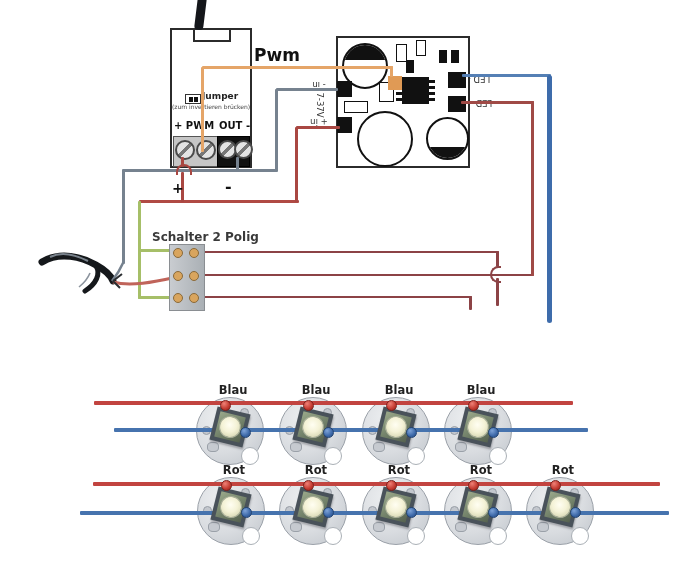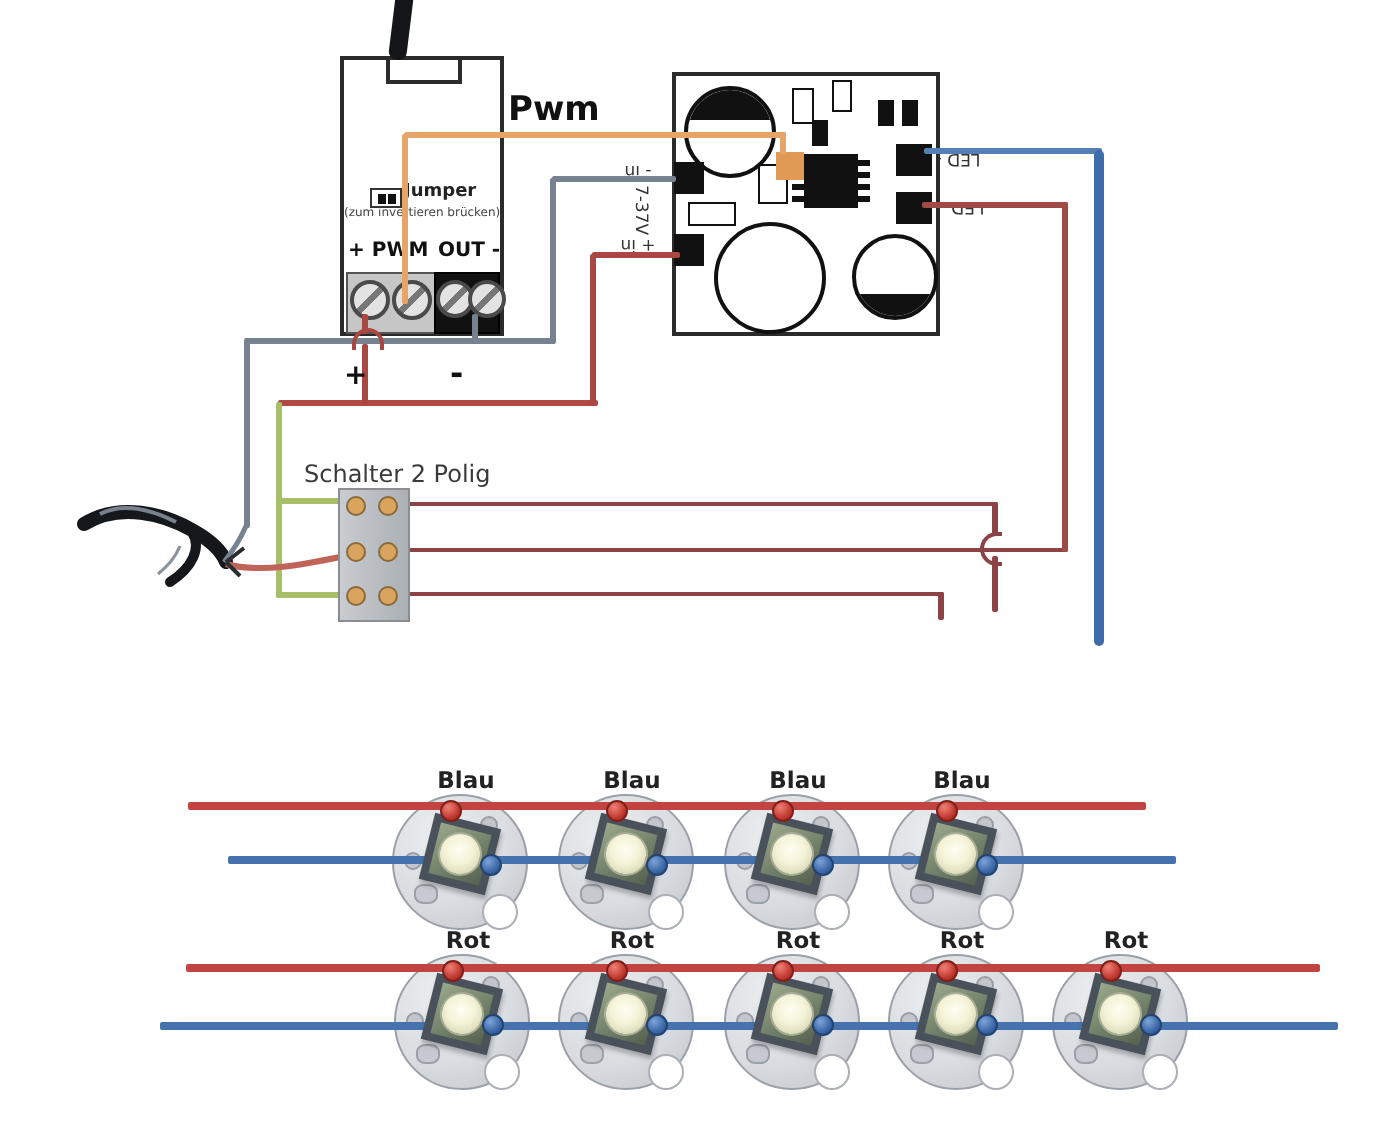--- a/index.html
+++ b/index.html
@@ -139,21 +139,21 @@
   <svg class="abs" style="left:30px;top:240px;z-index:4;" width="170" height="70" viewBox="0 0 170 70">
     <path d="M12,22 C30,11 52,17 66,25 C77,31 81,36 83,41" fill="none" stroke="#15181b" stroke-width="7" stroke-linecap="round"></path>
     <path d="M66,26 C71,34 66,44 55,51" fill="none" stroke="#15181b" stroke-width="5" stroke-linecap="round"></path>
     <path d="M20,17 C32,11 46,15 58,21" fill="none" stroke="#8b95a0" stroke-width="2" opacity="0.85"></path>
     <path d="M60,33 C58,38 54,43 49,47" fill="none" stroke="#6e7884" stroke-width="1.6" opacity="0.8"></path>
     <path d="M93,23 C90,30 86,36 82,41" fill="none" stroke="#76828f" stroke-width="2.5"></path>
     <path d="M83,42 C100,47 124,42 147,37" fill="none" stroke="#c0645a" stroke-width="3"></path>
     <path d="M83,41 L92,34 M83,41 L90,48" fill="none" stroke="#2a2d31" stroke-width="2"></path>
   </svg>
 
-  <div class="lbl" style="left:152px;top:230px;font-size:12px;font-weight:400;color:#3a3a3a;z-index:5;">Schalter 2 Polig</div>
+  <div class="lbl" style="left:152px;top:230px;font-size:12px;font-weight:700;color:#3a3a3a;z-index:5;">Schalter 2 Polig</div>
   <div class="abs" style="left:169px;top:244px;width:34px;height:65px;background:linear-gradient(90deg,#c9ccd0,#aab0b5);border:1px solid #8a8e92;z-index:4;"></div>
   <div class="pin" style="left:173px;top:248px;"></div>
   <div class="pin" style="left:189px;top:248px;"></div>
   <div class="pin" style="left:173px;top:271px;"></div>
   <div class="pin" style="left:189px;top:271px;"></div>
   <div class="pin" style="left:173px;top:293px;"></div>
   <div class="pin" style="left:189px;top:293px;"></div>
 
   <div class="w c-dkred" style="left:194px;top:250.5px;width:305px;height:2.5px;z-index:3;"></div>
   <div class="w c-dkred" style="left:496px;top:251px;width:2.5px;height:16px;z-index:3;"></div>

